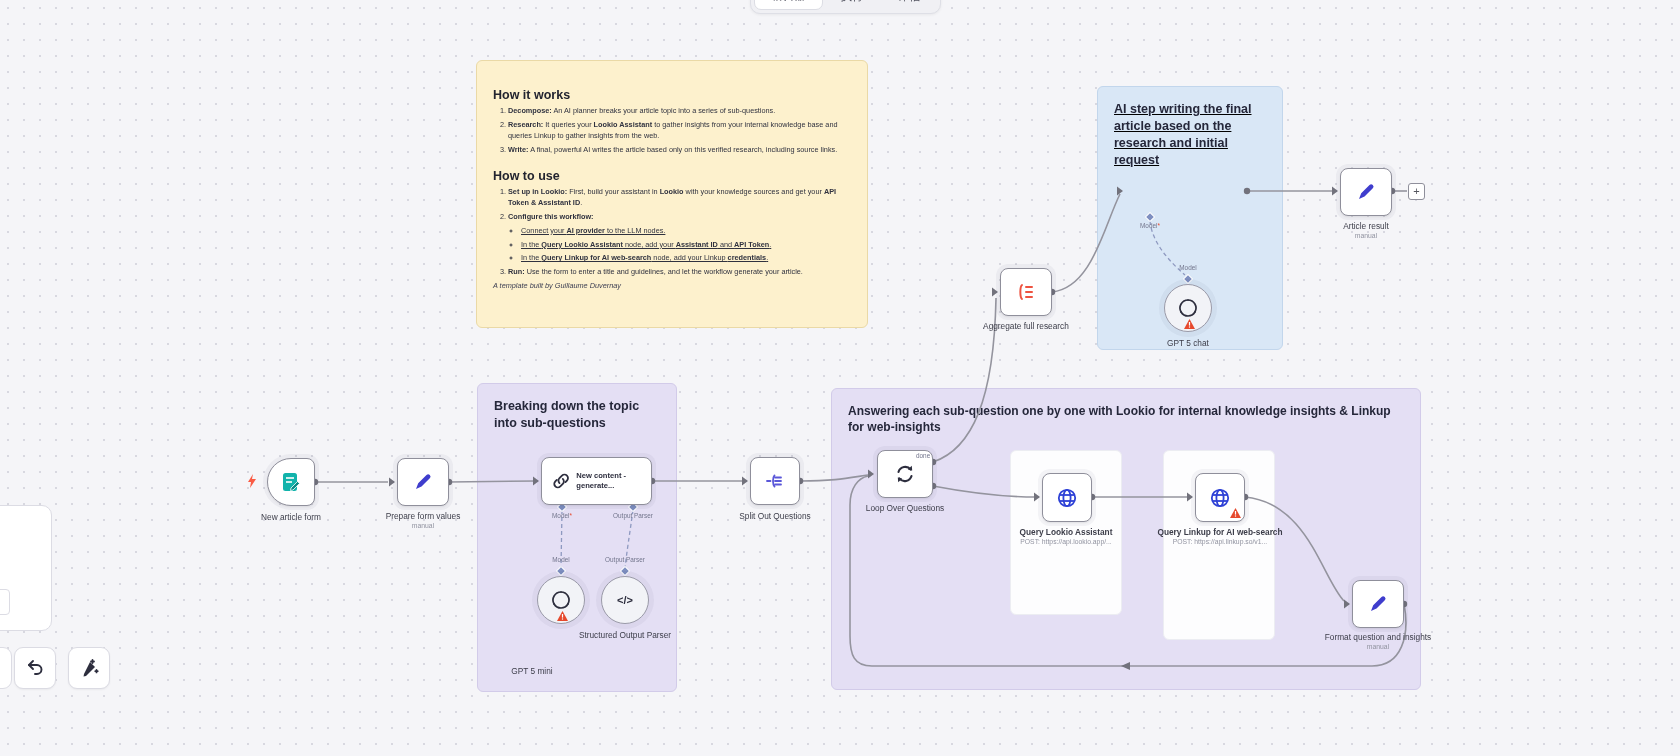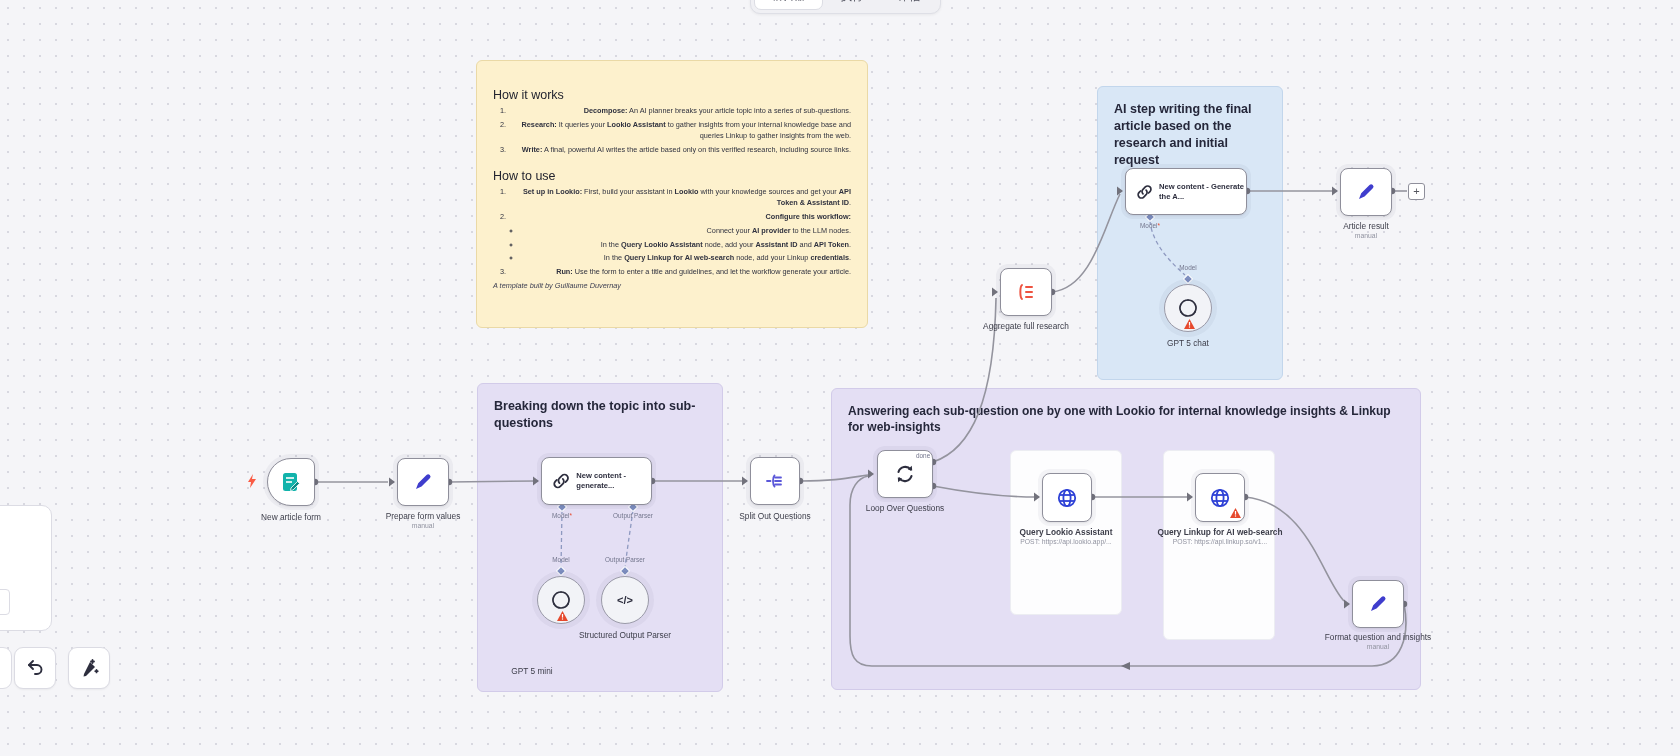--- a/index.html
+++ b/index.html
@@ -13,24 +13,24 @@
   
   .sticky { position:absolute; border-radius:6px; border:1px solid rgba(0,0,0,0.08); z-index:1; padding:14px 16px; }
   .sticky.yellow { background:#fdf1cd; border-color:#ead9a6; }
   .sticky.blue   { background:#d9e7f6; border-color:#c2d6ec; }
   .sticky.green  { background:#d9f0e2; border-color:#bfe0cd; }
   .sticky.purple { background:#e4dff4; border-color:#d2cbe9; }
   .sticky-title { font-size:12.5px; font-weight:bold; color:#25273a; line-height:1.35; }
 
   .sy-title { font-size:17px; font-weight:bold; color:#23242f; letter-spacing:.1px; }
   .sy-body  { font-size:7.4px; color:#30323f; line-height:1.55; margin-top:11px; }
-  .sy-h3    { font-size:12.5px; font-weight:normal; color:#23242f; margin:13px 0 4px; }
+  .sy-h3    { font-size:12.5px; font-weight:bold; color:#23242f; margin:13px 0 4px; }
   .sy-ol    { padding-left:15px; font-size:7.3px; color:#30323f; line-height:1.5; }
-  .sy-ol li { margin:3px 0;text-align:right; }
-  .sy-ul    { list-style:circle; padding-left:13px; margin:1px 0; }
+  .sy-ol li { margin:3px 0; }
+  .sy-ul    { list-style:circle; padding-left:13px; margin:1px 0;text-decoration:underline; }
   .sy-footer{ font-size:7.3px; font-style:italic; color:#3c3e52; }
 
   
   .node { position:absolute; background:#fff; border:1px solid #8f8f9b; border-radius:8px; z-index:4;
     display:flex; align-items:center; justify-content:center; gap:6px;
     box-shadow:0 0 0 4px rgba(68,68,100,0.05), 0 1px 2px rgba(0,0,0,0.08); }
   .node.trigger { border-radius:24px 8px 8px 24px; }
   .node.wide { justify-content:flex-start; padding-left:10px; }
   .node-text { font-size:7.6px; font-weight:bold; color:#2d2e3e; line-height:1.3; }
   .circle-node { position:absolute; width:48px; height:48px; border-radius:50%; background:#f2f3f7;
@@ -88,26 +88,26 @@
           <li><span>Connect your </span><b>AI provider</b><span> to the LLM nodes.</span></li>
           <li><span>In the </span><b>Query Lookio Assistant</b><span> node, add your </span><b>Assistant ID</b><span> and </span><b>API Token</b><span>.</span></li>
           <li><span>In the </span><b>Query Linkup for AI web-search</b><span> node, add your Linkup </span><b>credentials</b><span>.</span></li>
         </ul>
       </li>
       <li><b>Run:</b><span> Use the form to enter a title and guidelines, and let the workflow generate your article.</span></li>
     </ol>
     <div class="sy-footer">A template built by Guillaume Duvernay</div>
   </div>
 
-  <div class="sticky blue" style="left:1097px;top:86px;width:186px;height:294px;">
+  <div class="sticky blue" style="left:1097px;top:86px;width:186px;height:264px;text-decoration:underline;">
     <div class="sticky-title">AI step writing the final article based on the research and initial request</div>
   </div>
 
 
-  <div class="sticky purple" style="left:477px;top:383px;width:246px;height:309px;">
+  <div class="sticky purple" style="left:477px;top:383px;width:200px;height:309px;">
     <div class="sticky-title">Breaking down the topic into sub-questions</div>
   </div>
 
   <div class="sticky purple" style="left:831px;top:388px;width:590px;height:302px;">
     <div class="sticky-title" style="font-size:12px;">Answering each sub-question one by one with Lookio for internal knowledge insights &amp; Linkup for web-insights</div>
   </div>
 
   <div class="card" style="left:1010px;top:450px;width:112px;height:165px;"></div>
   <div class="card" style="left:1163px;top:450px;width:112px;height:190px;"></div>
 
@@ -281,27 +281,20 @@
   <div class="node" style="left:1000px;top:268px;width:52px;height:48px;">
     <svg width="20" height="20" viewBox="0 0 20 20" fill="none" stroke="#ee5340" stroke-width="2" stroke-linecap="round">
       <path d="M6 3 c-2.2 1.5 -2.2 12.5 0 14"></path>
       <line x1="10" y1="5" x2="16" y2="5"></line>
         <line x1="10" y1="10" x2="16" y2="10"></line>
         <line x1="10" y1="15" x2="16" y2="15"></line>
     </svg>
   </div>
   <div class="node-label" style="left:956px;top:321px;">Aggregate full research</div>
 
-  <div class="node wide" style="left:1125px;top:168px;width:122px;height:47px;">
-    <svg width="22" height="22" viewBox="0 0 22 22" fill="none" stroke="#2d2e3e" stroke-width="2.2" stroke-linecap="round">
-      <path d="M9 13.5a4.2 4.2 0 0 1 0-6l3-3a4.2 4.2 0 0 1 6 6l-1.8 1.8"></path>
-      <path d="M13 8.5a4.2 4.2 0 0 1 0 6l-3 3a4.2 4.2 0 0 1-6-6l1.8-1.8"></path>
-    </svg>
-    <div class="node-text">New content - Generate the A...</div>
-  </div>
   <div class="port-label" style="left:1105px;top:222px;"><span>Model</span><span class="req">*</span></div>
   <div class="port-label" style="left:1143px;top:264px;">Model</div>
 
   <div class="circle-node" style="left:1164px;top:284px;">
     <svg width="22" height="22" viewBox="-11 -11 22 22" fill="none" stroke="#2d2e3e" stroke-width="1.7" stroke-linecap="round">
       <path d="M0 -8 A 8 8 0 0 1 6.9 4"></path>
         <path transform="rotate(120)" d="M0 -8 A 8 8 0 0 1 6.9 4"></path>
         <path transform="rotate(240)" d="M0 -8 A 8 8 0 0 1 6.9 4"></path>
     </svg>
     <svg class="warn" style="position:absolute;left:19px;top:34px;" width="11" height="10" viewBox="0 0 11 10">

